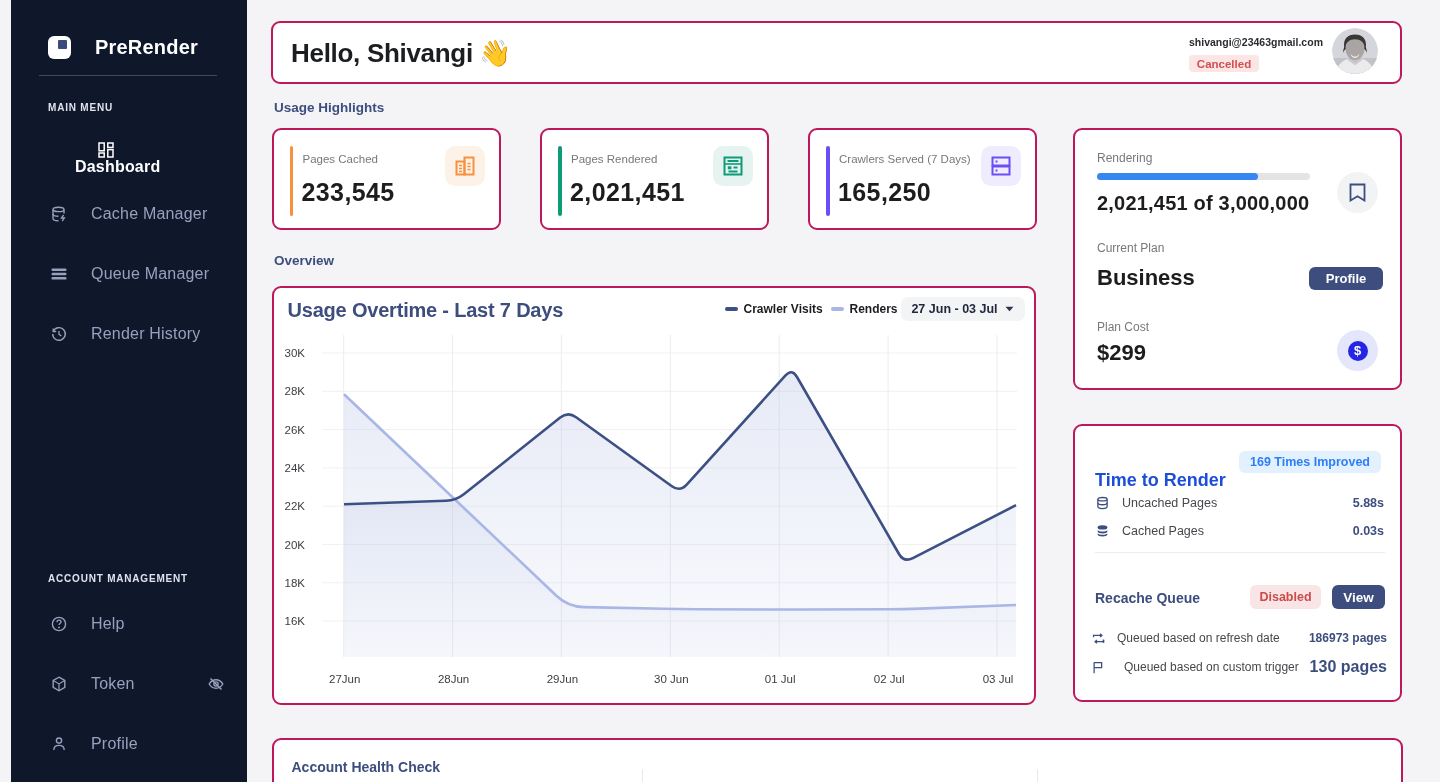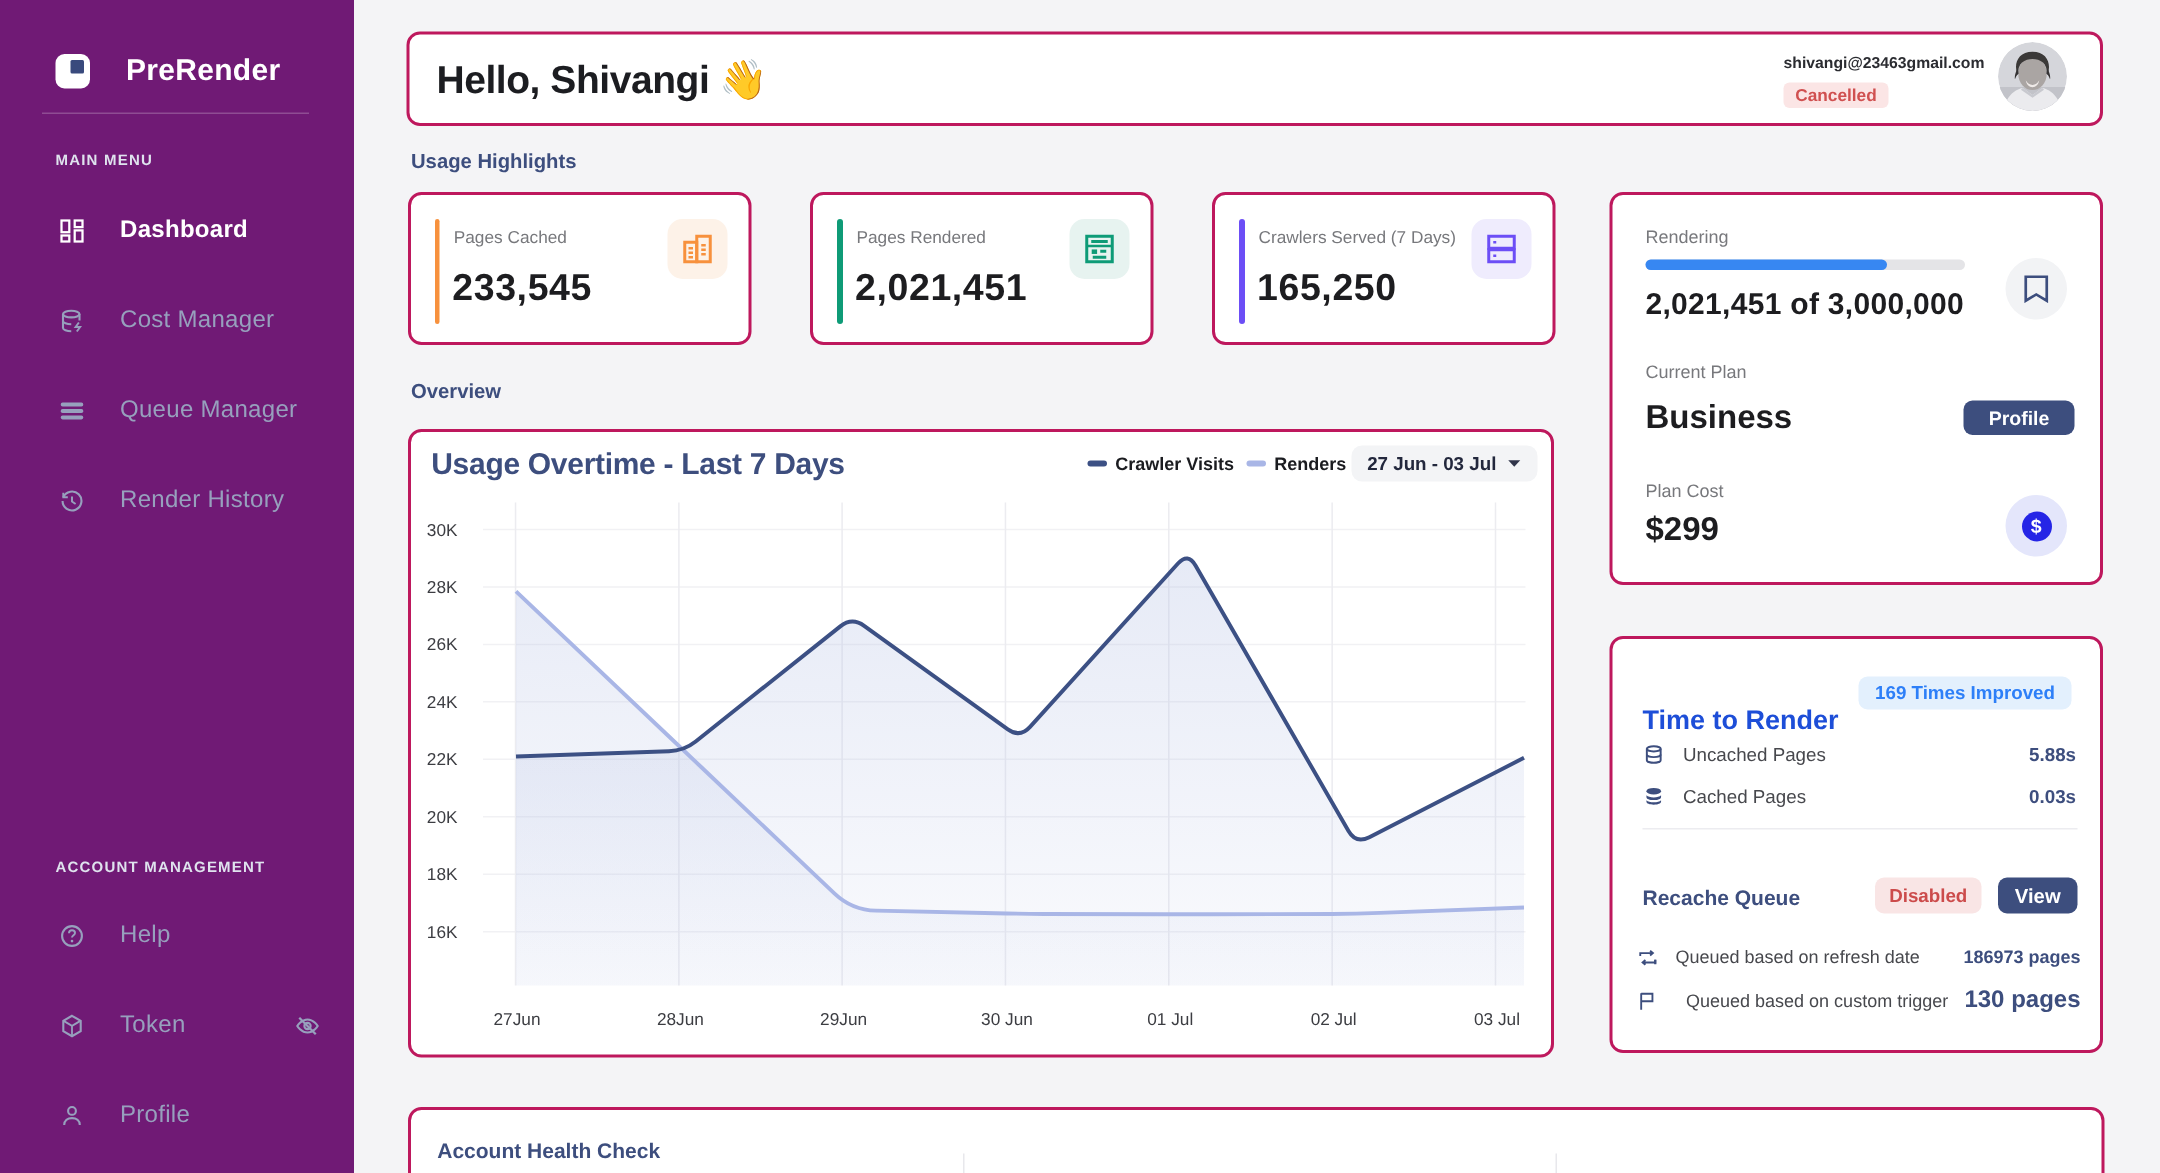--- a/index.html
+++ b/index.html
@@ -1,19 +1,19 @@
 <!DOCTYPE html>
 <html><head>
 <meta charset="utf-8">
 <style>
   * { margin:0; padding:0; box-sizing:border-box; }
   html,body { width:1440px; height:782px; overflow:hidden; }
   body { font-family:"Liberation Sans", sans-serif; background:#f4f4f6; position:relative; }
   
-  #sidebar { position:absolute; left:0; top:0; width:236px; height:782px; background:#701a75; }
+  #sidebar { position:absolute; left:11px; top:0; width:236px; height:782px; background:#0f172a; }
   .logo-row { position:absolute; left:37px; top:36px; display:flex; align-items:center; }
   .logo-mark { width:23px; height:23px; background:#fff; border-radius:6px; position:relative; }
   .logo-mark::after { content:""; position:absolute; left:10px; top:4px; width:9px; height:9px; background:#394a7d; border-radius:1px; }
   .logo-text { color:#fff; font-size:20px; font-weight:bold; margin-left:24px; letter-spacing:.2px; }
   .side-div { position:absolute; left:28px; top:75px; width:178px; height:1px; background:rgba(255,255,255,.22); }
   .side-label { position:absolute; left:37px; color:#dfe3ee; font-size:10px; font-weight:bold; letter-spacing:.8px; }
   .side-item { position:absolute; left:40px; height:24px; display:flex; align-items:center; color:#97a0bd; font-size:16px; }
   .side-item svg { width:16px; height:16px; flex:0 0 16px; }
   .side-item .lbl { margin-left:24px; letter-spacing:.2px; }
   .side-item.active { color:#fff; font-weight:bold; }
@@ -42,38 +42,38 @@
 <body>
 
 <div id="sidebar">
   <div class="logo-row">
       <div class="logo-mark"></div>
       <div class="logo-text">PreRender</div>
     </div>
   <div class="side-div"></div>
   <div class="side-label" style="top:102px;">MAIN MENU</div>
 
-  <div class="side-item active" style="top:142px;">
+  <div class="side-item active" style="top:142px;flex-direction:column;">
     <svg viewBox="0 0 16 16" fill="none" stroke="#fff" stroke-width="1.5">
       <rect x="1" y="1" width="5.2" height="7.8"></rect>
         <rect x="9.8" y="1" width="5.2" height="4.4"></rect>
       <rect x="1" y="11" width="5.2" height="4"></rect>
         <rect x="9.8" y="7.6" width="5.2" height="7.4"></rect>
     </svg>
     <span class="lbl">Dashboard</span>
   </div>
 
   <div class="side-item" style="top:202px;">
     <svg viewBox="0 0 16 16" fill="none" stroke="#97a0bd" stroke-width="1.4">
       <ellipse cx="7.5" cy="3.4" rx="5.5" ry="2.2"></ellipse>
       <path d="M2 3.4v9.2c0 1.2 2.5 2.2 5.5 2.2 M13 3.4v4.2"></path>
       <path d="M2 8c0 1.2 2.5 2.2 5.5 2.2"></path>
       <path d="M12.6 9l-2.2 3h3l-2.2 3" stroke-width="1.3"></path>
     </svg>
-    <span class="lbl">Cost Manager</span>
+    <span class="lbl">Cache Manager</span>
   </div>
 
   <div class="side-item" style="top:262px;">
     <svg viewBox="0 0 16 16" fill="#97a0bd">
       <rect x="0.5" y="2.4" width="15" height="2.6" rx="1.2"></rect>
       <rect x="0.5" y="6.7" width="15" height="2.6" rx="1.2"></rect>
       <rect x="0.5" y="11" width="15" height="2.6" rx="1.2"></rect>
     </svg>
     <span class="lbl">Queue Manager</span>
   </div>

